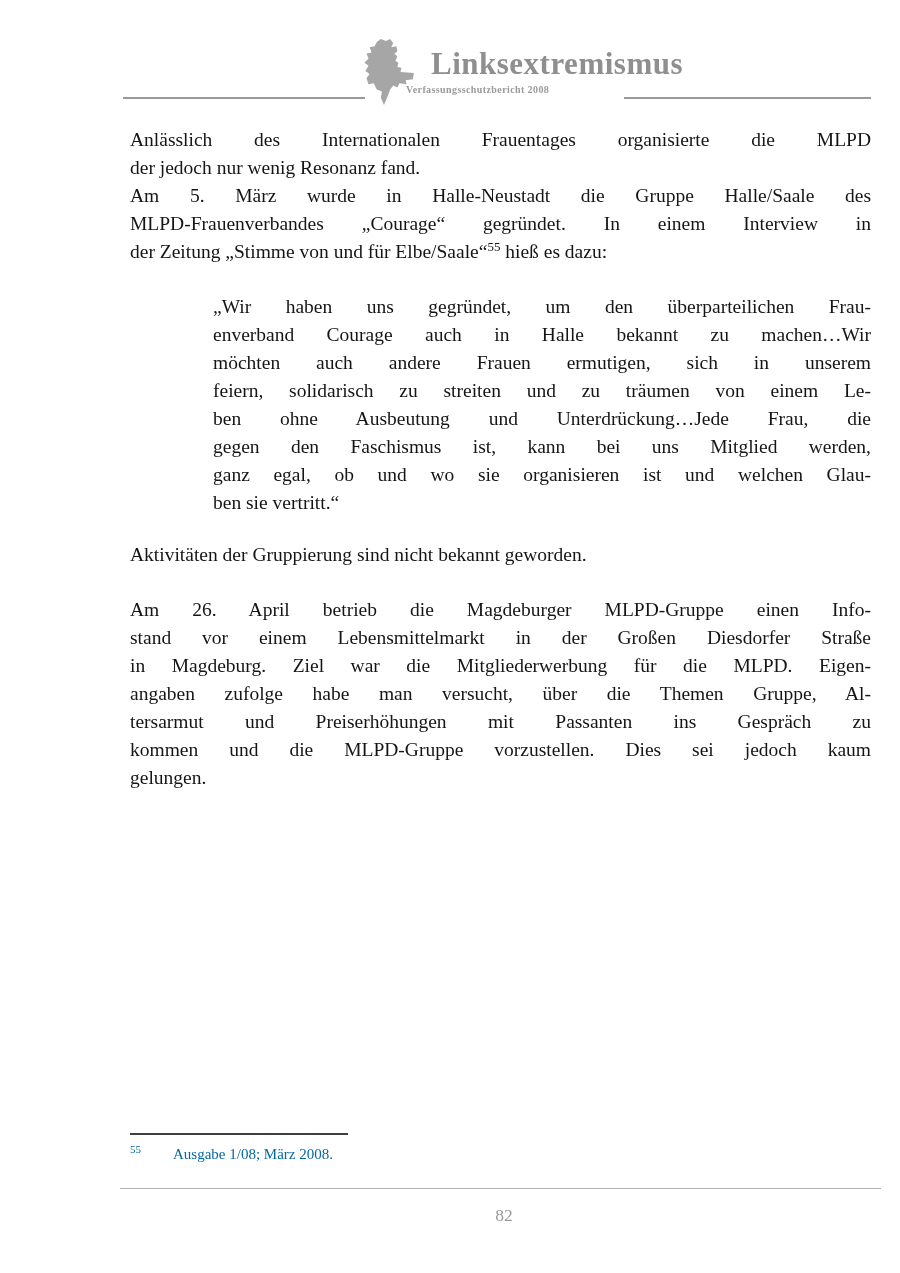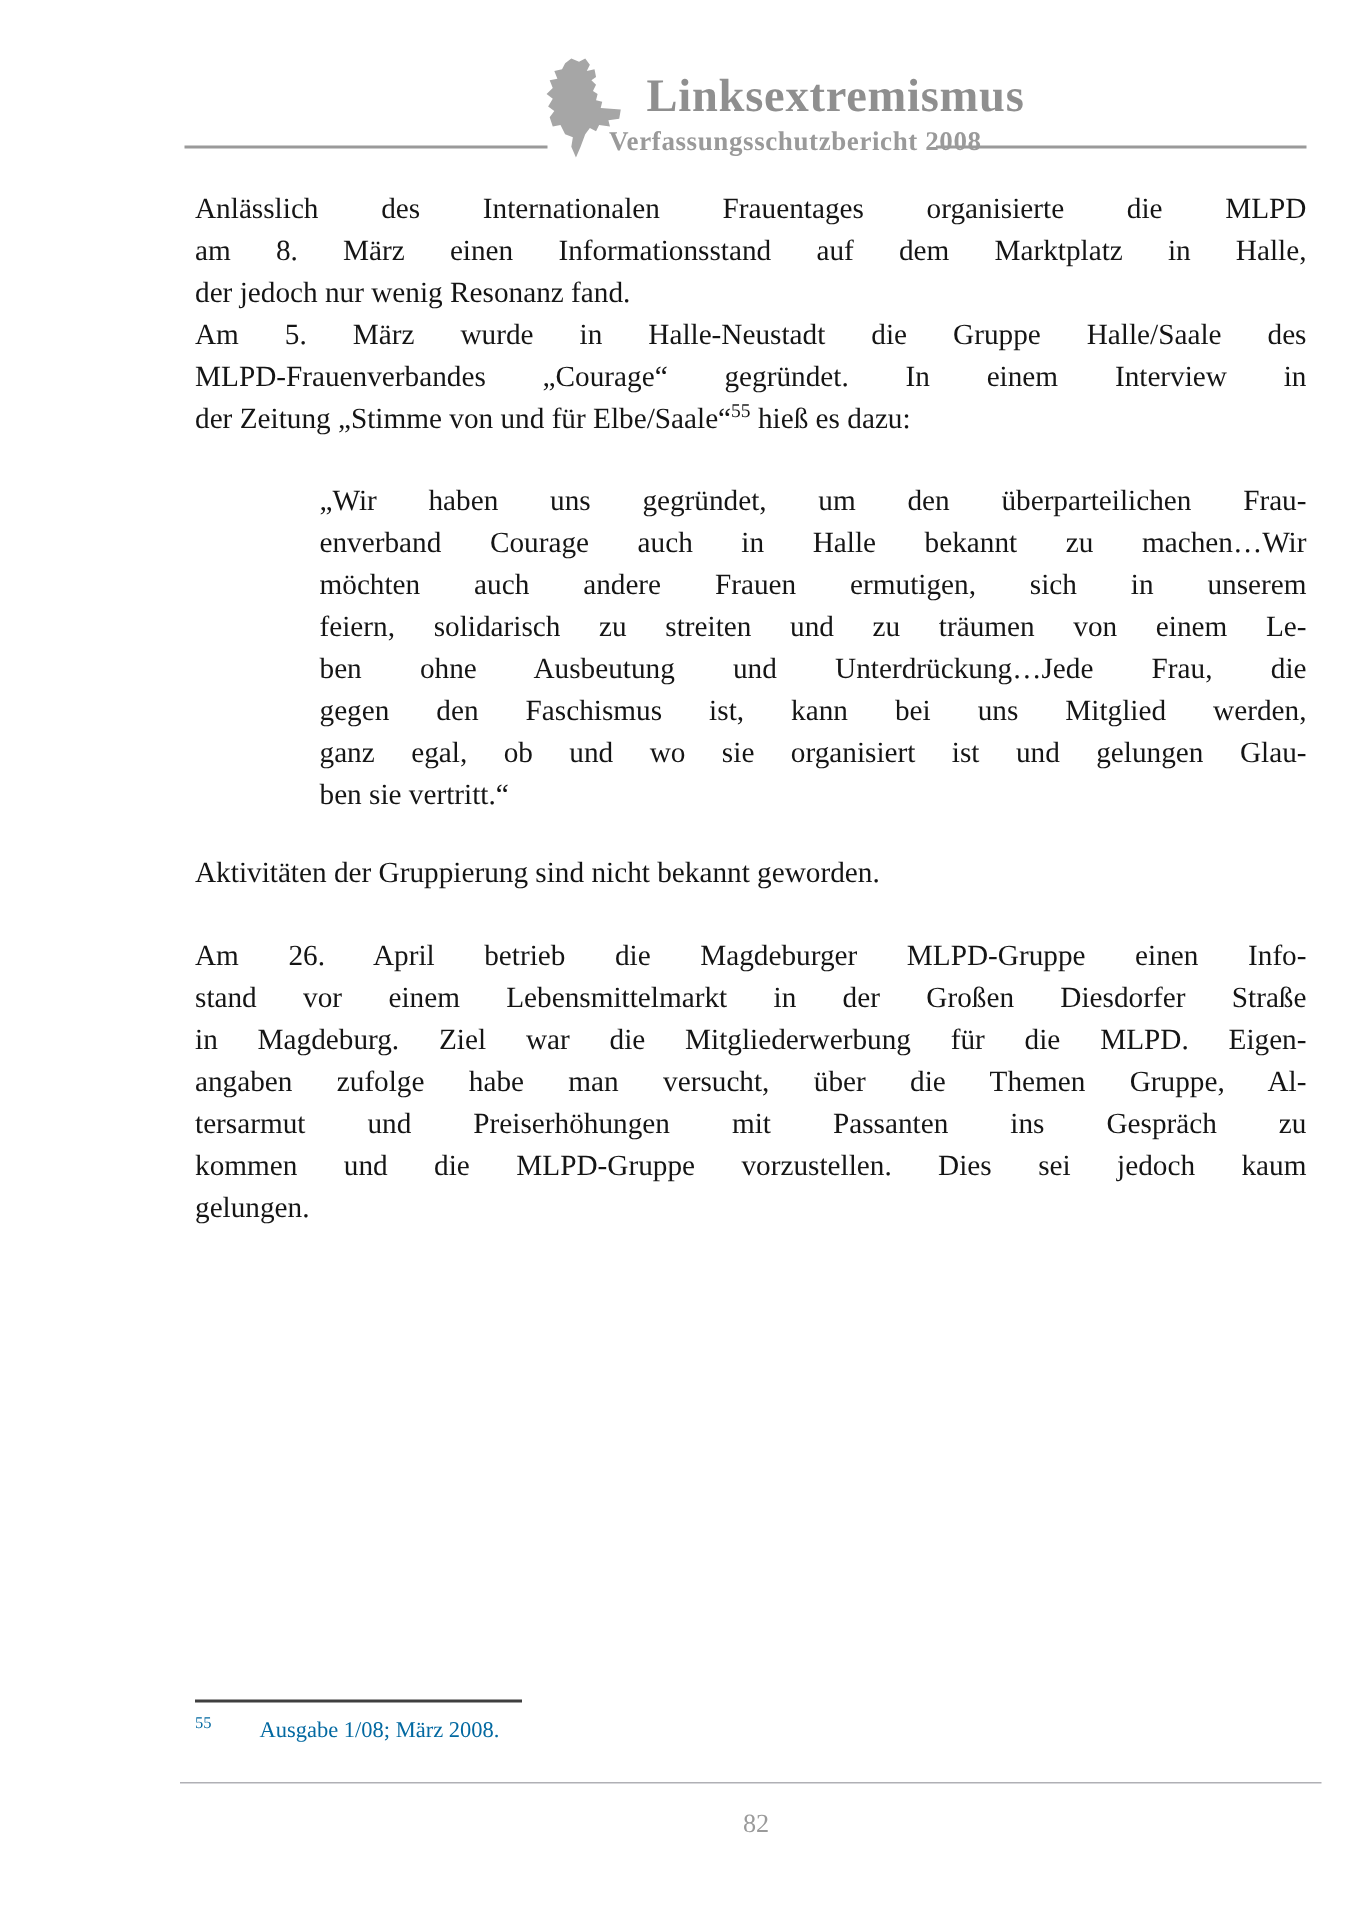--- a/index.html
+++ b/index.html
@@ -21,21 +21,21 @@
   .hline-left  { left: 75px;  width: 242px; }
   .hline-right { left: 576px; width: 247px; }
   .logo { position: absolute; left: 308px; top: 38px; width: 58px; height: 68px; }
   .header-title {
     position: absolute; left: 383px; top: 46px;
     font-size: 31px; font-weight: bold; color: #8f8f8f; letter-spacing: 0.5px;
     white-space: nowrap;
   }
   .header-subtitle {
     position: absolute; left: 358px; top: 84px;
-    font-size: 18px; font-weight: bold; color: #9a9a9a; letter-spacing: 0.4px;
+    font-size: 10px; font-weight: bold; color: #9a9a9a; letter-spacing: 0.4px;
     white-space: nowrap;
   }
 
   
   .body-text {
     position: absolute; left: 82px; top: 126px; width: 741px;
     font-size: 19.5px; color: #151515;
   }
   .tline { line-height: 28px; }
   .just { text-align: justify; text-align-last: justify; }
@@ -79,40 +79,39 @@
       <path fill="#a6a6a6" d="M20,4 L24,1 L29,3 L33,1 L36,5 L34,9 L39,8 L40,13 L37,15 L40,18 L38,22 L41,24 L40,28 L44,29 L43,33 L56,34 L55,40 L48,41 L49,45 L42,44 L40,48 L36,46 L33,50 L30,58 L27,65 L24,58 L25,52 L20,50 L17,44 L12,45 L10,39 L13,35 L9,32 L12,27 L8,24 L12,20 L10,15 L15,14 L13,9 L18,8 Z"></path>
     </svg>
     <div class="header-title">Linksextremismus</div>
     <div class="header-subtitle">Verfassungsschutzbericht 2008</div>
   </div>
 
   <div class="body-text">
 
     <div class="para">
         <div class="tline just">Anlässlich des Internationalen Frauentages organisierte die MLPD</div>
-        <div class="tline just">am 8. März einen Informationsstand auf dem Marktplatz in Halle,</div>
         <div class="tline left">der jedoch nur wenig Resonanz fand.</div>
       </div>
 
     <div class="para">
         <div class="tline just">Am 5. März wurde in Halle-Neustadt die Gruppe Halle/Saale des</div>
         <div class="tline just">MLPD-Frauenverbandes „Courage“ gegründet. In einem Interview in</div>
       </div>
     <div class="tline left">
       <span>der Zeitung „Stimme von und für Elbe/Saale“</span><span class="fn-ref">55</span><span> hieß es dazu:</span>
     </div>
 
     <div class="blockquote">
         <div class="tline just">„Wir haben uns gegründet, um den überparteilichen Frau-</div>
         <div class="tline just">enverband Courage auch in Halle bekannt zu machen…Wir</div>
         <div class="tline just">möchten auch andere Frauen ermutigen, sich in unserem</div>
         <div class="tline just">feiern, solidarisch zu streiten und zu träumen von einem Le-</div>
         <div class="tline just">ben ohne Ausbeutung und Unterdrückung…Jede Frau, die</div>
         <div class="tline just">gegen den Faschismus ist, kann bei uns Mitglied werden,</div>
-        <div class="tline just">ganz egal, ob und wo sie organisiert ist und gelungen Glau-</div>
+        <div class="tline just">ganz egal, ob und wo sie organisieren ist und welchen Glau-</div>
         <div class="tline left">ben sie vertritt.“</div>
       </div>
 
     <div class="para para-aktiv tline left">Aktivitäten der Gruppierung sind nicht bekannt geworden.</div>
 
     <div class="para para-april">
         <div class="tline just">Am 26. April betrieb die Magdeburger MLPD-Gruppe einen Info-</div>
         <div class="tline just">stand vor einem Lebensmittelmarkt in der Großen Diesdorfer Straße</div>
         <div class="tline just">in Magdeburg. Ziel war die Mitgliederwerbung für die MLPD. Eigen-</div>
         <div class="tline just">angaben zufolge habe man versucht, über die Themen Gruppe, Al-</div>

